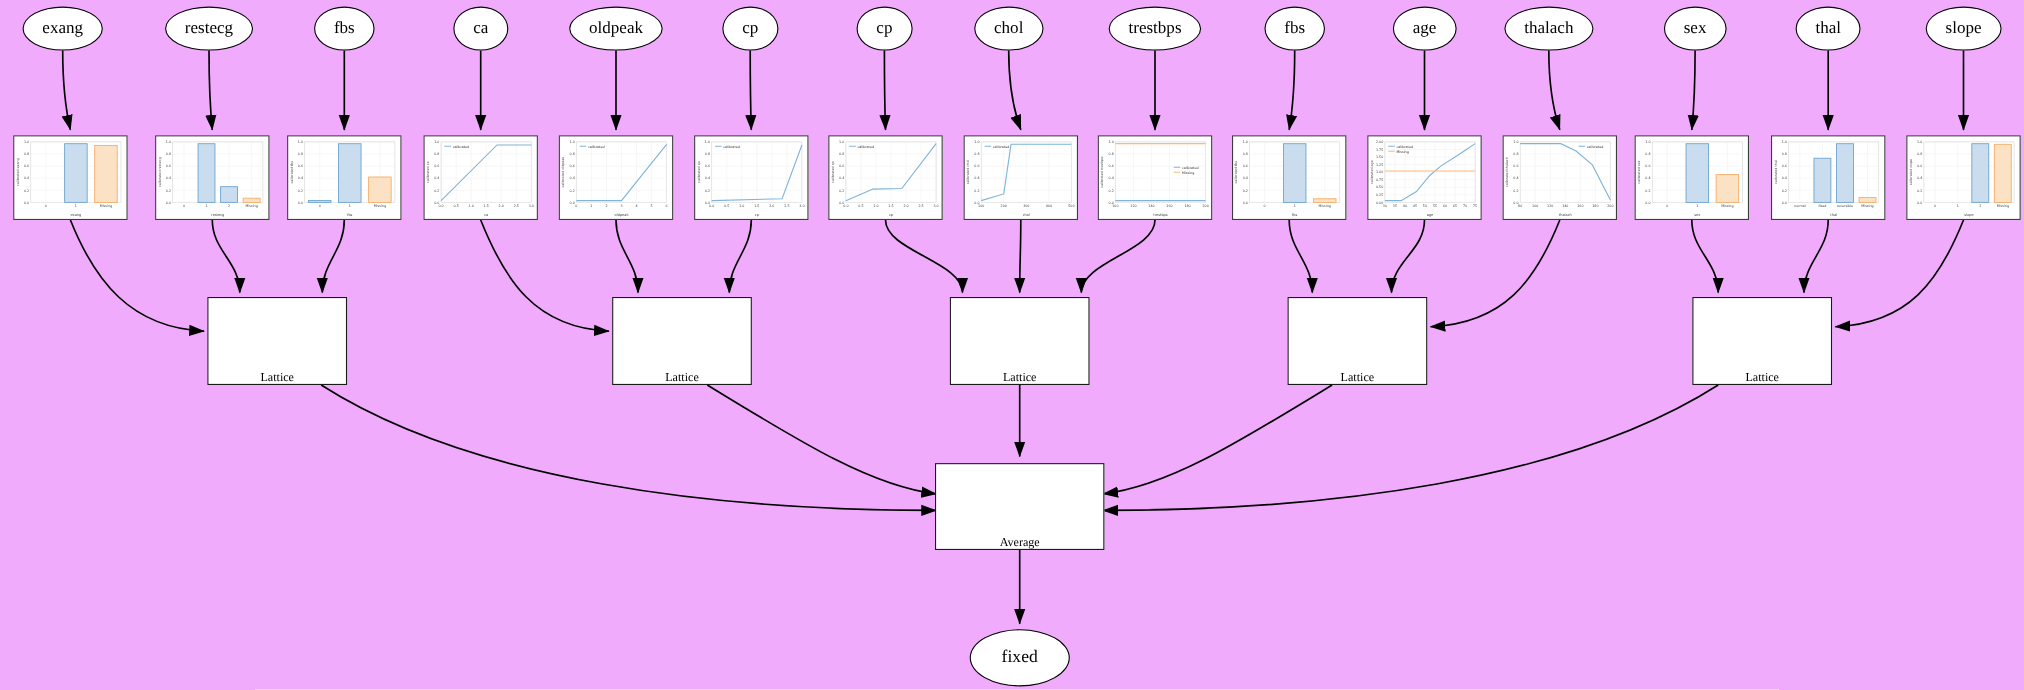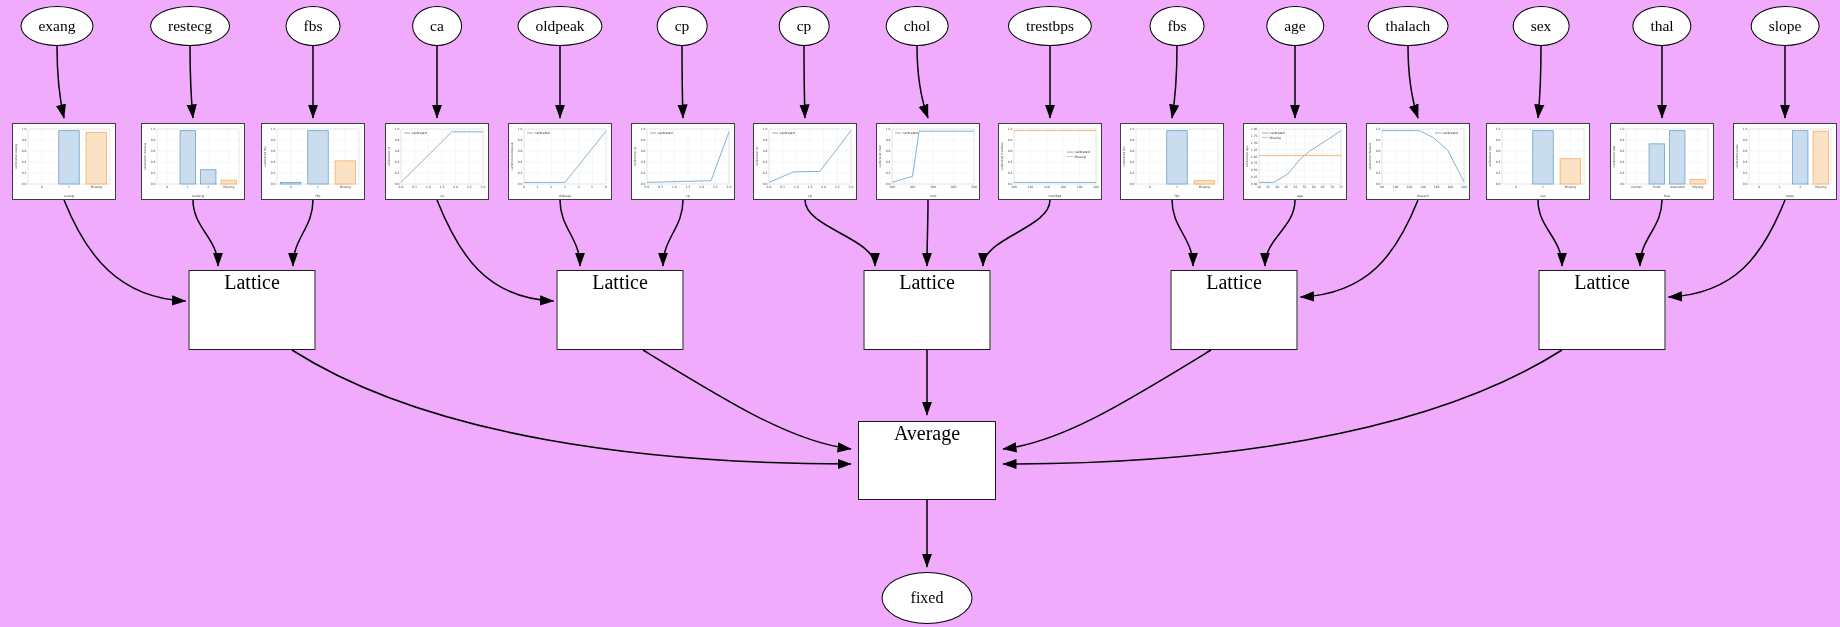--- a/index.html
+++ b/index.html
@@ -7,24 +7,24 @@
           font-family:"Liberation Serif",serif;overflow:hidden;}
   #edges{position:absolute;left:0;top:0;width:1840px;height:627px;}
   .edge{fill:none;stroke:#000000;stroke-width:1.5px;}
   .node{position:absolute;box-sizing:border-box;background:#ffffff;}
   .ellipse{border:1.4px solid #000000;border-radius:50%;height:40px;line-height:37px;
            padding:0 17px;text-align:center;font-size:15.5px;white-space:nowrap;
            transform:translateX(-50%);top:6px;}
   .chartbox{position:absolute;width:104px;height:77px;border:1.6px solid #3d3d3d;
             background:#ffffff;transform:translateX(-50%);top:123px;box-sizing:border-box;}
   .chartbox svg{display:block;}
-  .box{border:1.4px solid #1a1a1a;display:flex;align-items:flex-start;justify-content:center;
-       font-size:20px;transform:translateX(-50%);}
+  .box{border:1.4px solid #1a1a1a;display:flex;align-items:flex-end;justify-content:center;
+       font-size:11px;transform:translateX(-50%);}
   .lattice{width:127px;height:80px;top:270px;}
-  #average-node{width:138px;height:79px;left:927px;top:421px;}
+  #average-node{width:154px;height:79px;left:927px;top:421px;}
   #output-node{left:927px;top:572px;height:52px;line-height:49px;padding:0 28px;font-size:16px;}
 </style>
 </head>
 <body>
 
 <div id="canvas">
   <svg id="edges" viewBox="0 0 1840 627">
     <defs>
       <marker id="arrow" viewBox="0 0 10 8" refX="9" refY="4" markerWidth="10" markerHeight="8" orient="auto-start-reverse">
         <path d="M0,0.6 L9.5,4 L0,7.4 z" fill="#000000"></path>

